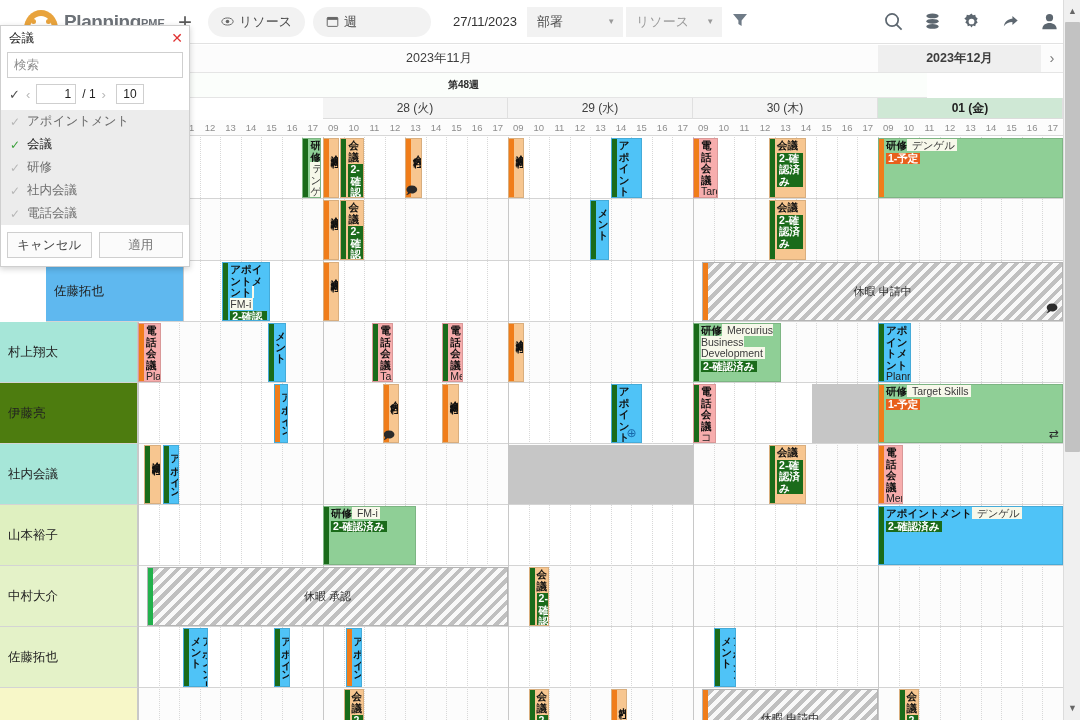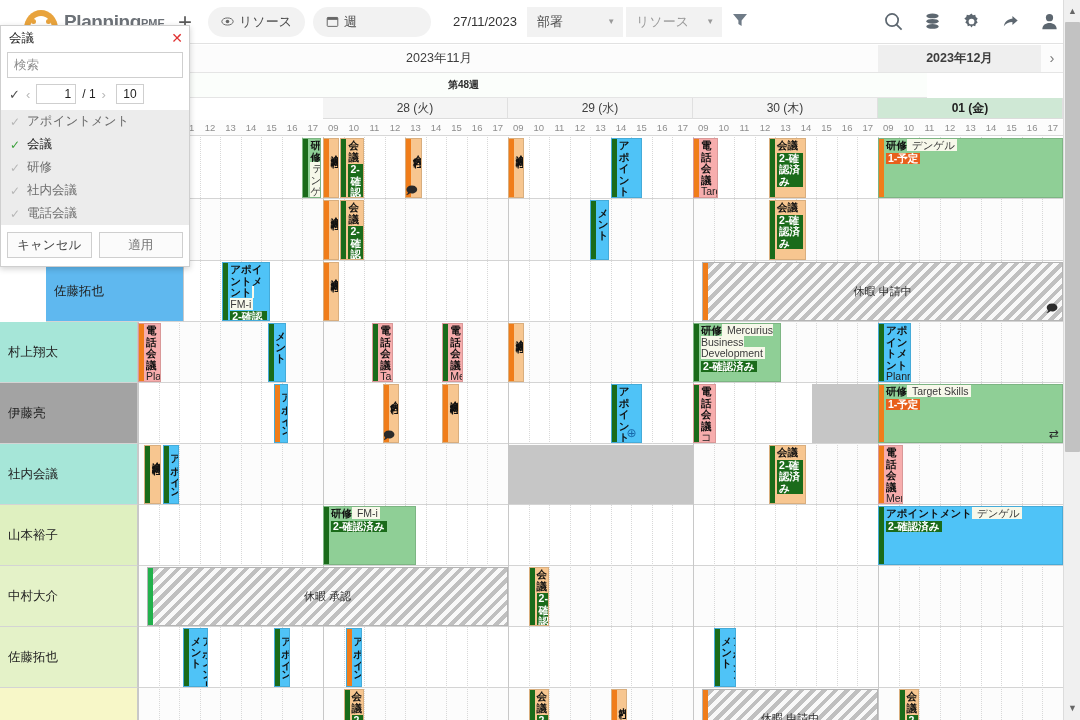--- a/index.html
+++ b/index.html
@@ -340,21 +340,21 @@
         </div>
         <div class="res-cell" style="top: 62px; height: 62px; background: rgb(255, 255, 255);">
           <span></span>
         </div>
         <div class="res-cell" style="top: 124px; height: 61px; background: rgb(95, 184, 239); margin-left: 46px;">
           <span>佐藤拓也</span>
         </div>
         <div class="res-cell" style="top: 185px; height: 61px; background: rgb(166, 230, 216);">
           <span>村上翔太</span>
         </div>
-        <div class="res-cell" style="top: 246px; height: 61px; background: #a3a3a3;">
+        <div class="res-cell" style="top: 246px; height: 61px; background: #4d7c0f;">
           <span>伊藤亮</span>
         </div>
         <div class="res-cell" style="top: 307px; height: 61px; background: rgb(166, 230, 216);">
           <span>社内会議</span>
         </div>
         <div class="res-cell" style="top: 368px; height: 61px; background: rgb(223, 240, 192);">
           <span>山本裕子</span>
         </div>
         <div class="res-cell" style="top: 429px; height: 61px; background: rgb(228, 242, 200);">
           <span>中村大介</span>

